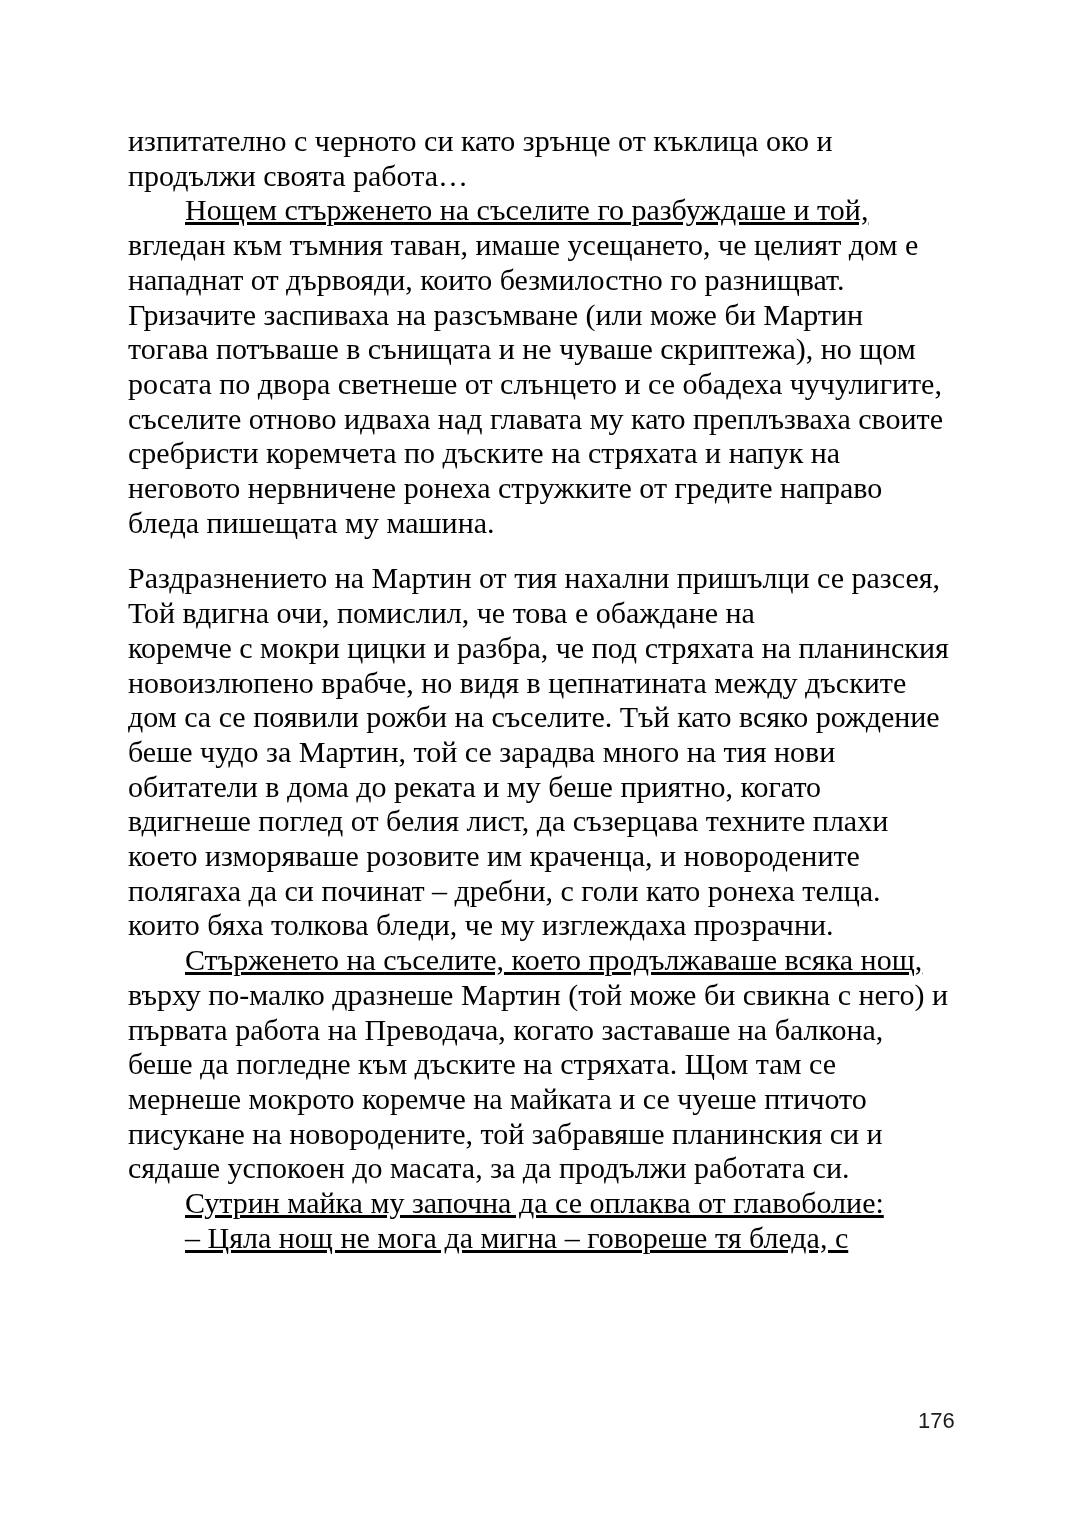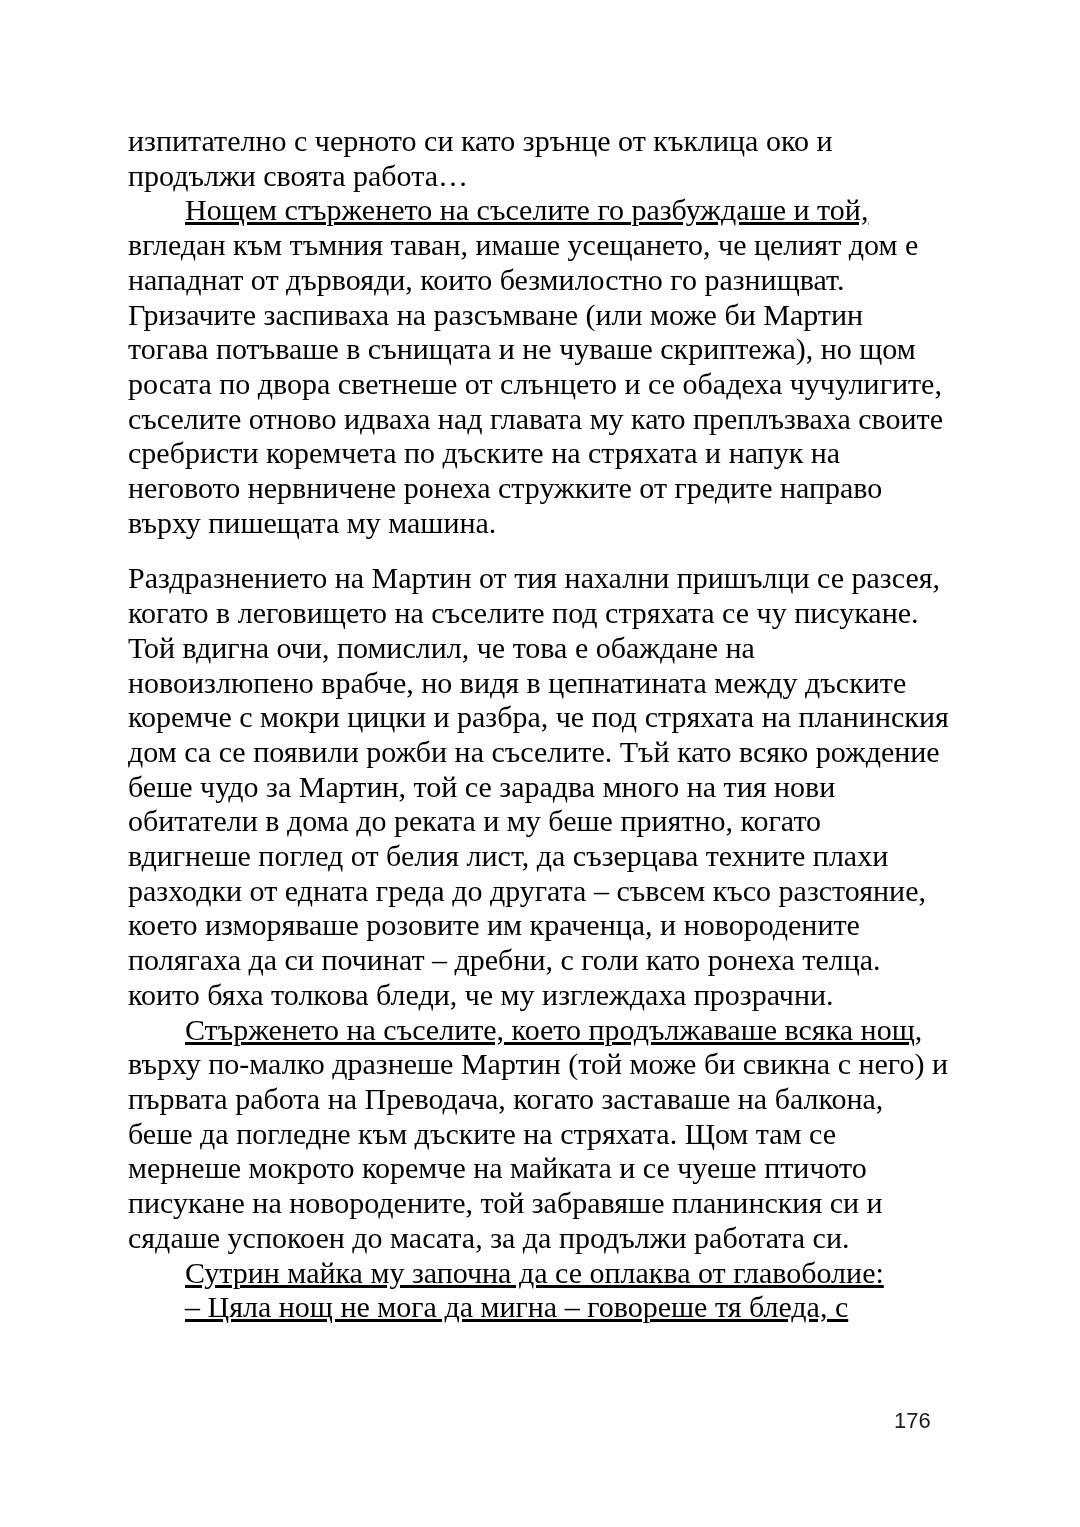--- a/index.html
+++ b/index.html
@@ -33,21 +33,21 @@
   }
   .line {
     white-space: pre;
   }
   .line.first-indent {
     padding-left: 57px;
     text-decoration: underline;
   }
   .page-number {
     position: absolute;
-    left: 894px;
+    left: 918px;
     top: 1408px;
     font-family: "Liberation Sans", "DejaVu Sans", sans-serif;
     font-size: 22px;
     line-height: 26px;
     color: #1a1a1a;
   }
 </style>
 </head>
 <body>
 
@@ -60,33 +60,31 @@
       <div class="paragraph">
         <div class="line first-indent">Нощем стърженето на съселите го разбуждаше и той,</div>
         <div class="line">вгледан към тъмния таван, имаше усещането, че целият дом е</div>
         <div class="line">нападнат от дървояди, които безмилостно го разнищват.</div>
         <div class="line">Гризачите заспиваха на разсъмване (или може би Мартин</div>
         <div class="line">тогава потъваше в сънищата и не чуваше скриптежа), но щом</div>
         <div class="line">росата по двора светнеше от слънцето и се обадеха чучулигите,</div>
         <div class="line">съселите отново идваха над главата му като преплъзваха своите</div>
         <div class="line">сребристи коремчета по дъските на стряхата и напук на</div>
         <div class="line">неговото нервничене ронеха стружките от гредите направо</div>
-        <div class="line">върху пишещата му машина.</div>
+        <div class="line">бледа пишещата му машина.</div>
       </div>
       <div class="paragraph gap-before">
         <div class="line">Раздразнението на Мартин от тия нахални пришълци се разсея,</div>
-        <div class="line">когато в леговището на съселите под стряхата се чу писукане.</div>
         <div class="line">Той вдигна очи, помислил, че това е обаждане на</div>
+        <div class="line">коремче с мокри цицки и разбра, че под стряхата на планинския</div>
         <div class="line">новоизлюпено врабче, но видя в цепнатината между дъските</div>
-        <div class="line">коремче с мокри цицки и разбра, че под стряхата на планинския</div>
         <div class="line">дом са се появили рожби на съселите. Тъй като всяко рождение</div>
         <div class="line">беше чудо за Мартин, той се зарадва много на тия нови</div>
         <div class="line">обитатели в дома до реката и му беше приятно, когато</div>
         <div class="line">вдигнеше поглед от белия лист, да съзерцава техните плахи</div>
-        <div class="line">разходки от едната греда до другата – съвсем късо разстояние,</div>
         <div class="line">което изморяваше розовите им краченца, и новородените</div>
         <div class="line">полягаха да си починат – дребни, с голи като ронеха телца.</div>
         <div class="line">които бяха толкова бледи, че му изглеждаха прозрачни.</div>
       </div>
       <div class="paragraph">
         <div class="line first-indent">Стърженето на съселите, което продължаваше всяка нощ,</div>
         <div class="line">върху по-малко дразнеше Мартин (той може би свикна с него) и</div>
         <div class="line">първата работа на Преводача, когато заставаше на балкона,</div>
         <div class="line">беше да погледне към дъските на стряхата. Щом там се</div>
         <div class="line">мернеше мокрото коремче на майката и се чуеше птичото</div>

